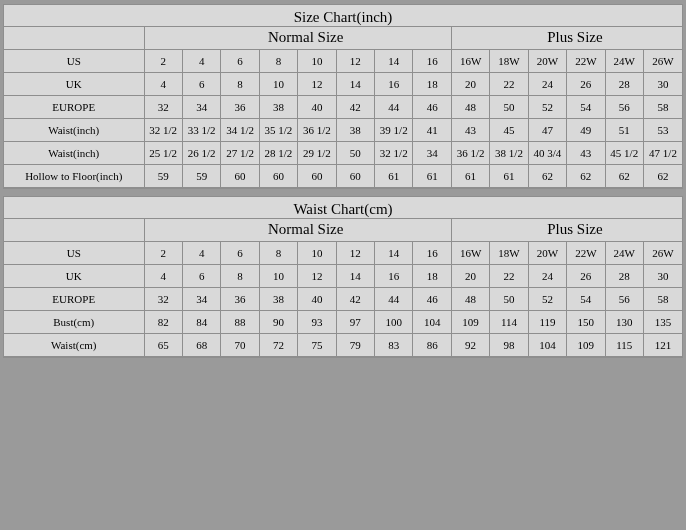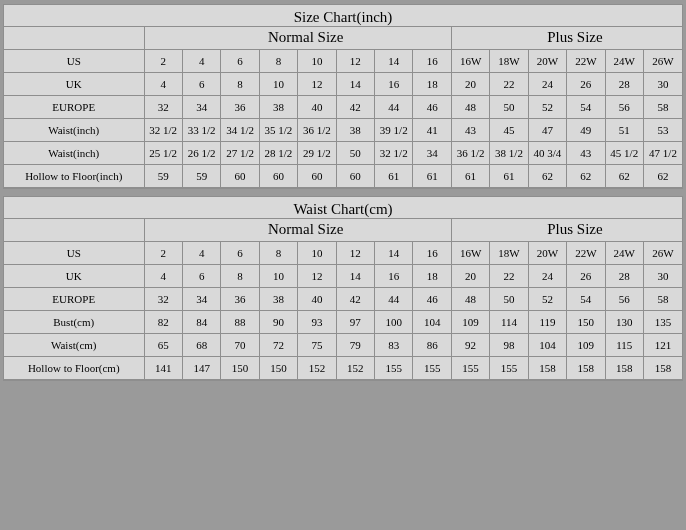--- a/index.html
+++ b/index.html
@@ -332,34 +332,17 @@
           <td class="val">86</td>
           <td class="val">92</td>
           <td class="val">98</td>
           <td class="val">104</td>
           <td class="val">109</td>
           <td class="val">115</td>
           <td class="val lastcol">121</td>
         </tr>
 
 
-        <tr>
-          <td class="rowlabel">Hollow to Floor(cm)</td>
-          <td class="val">141</td>
-          <td class="val">147</td>
-          <td class="val">150</td>
-          <td class="val">150</td>
-          <td class="val">152</td>
-          <td class="val">152</td>
-          <td class="val">155</td>
-          <td class="val">155</td>
-          <td class="val">155</td>
-          <td class="val">155</td>
-          <td class="val">158</td>
-          <td class="val">158</td>
-          <td class="val">158</td>
-          <td class="val lastcol">158</td>
-        </tr>
       </tbody>
     </table>
   </div>
 
 </div>
 
 </body></html>

